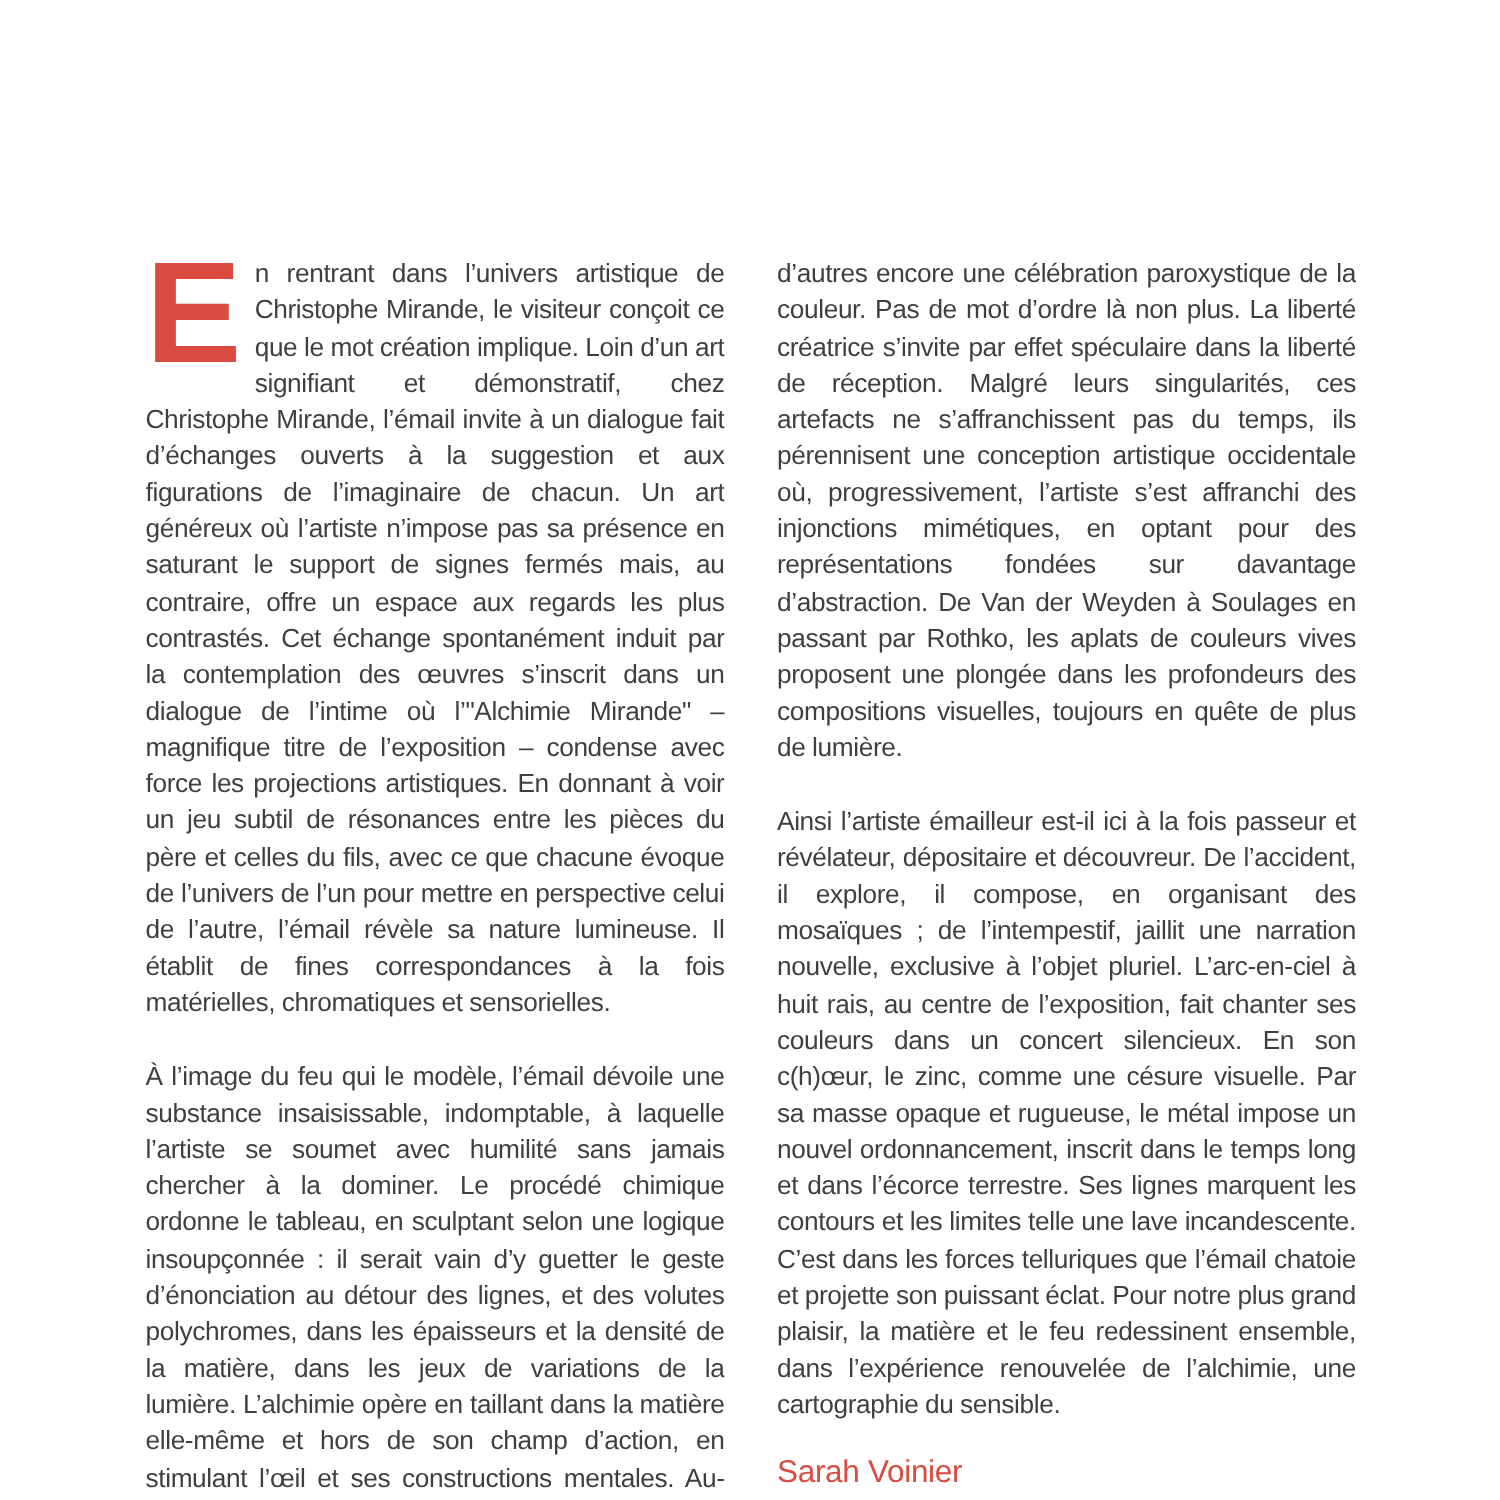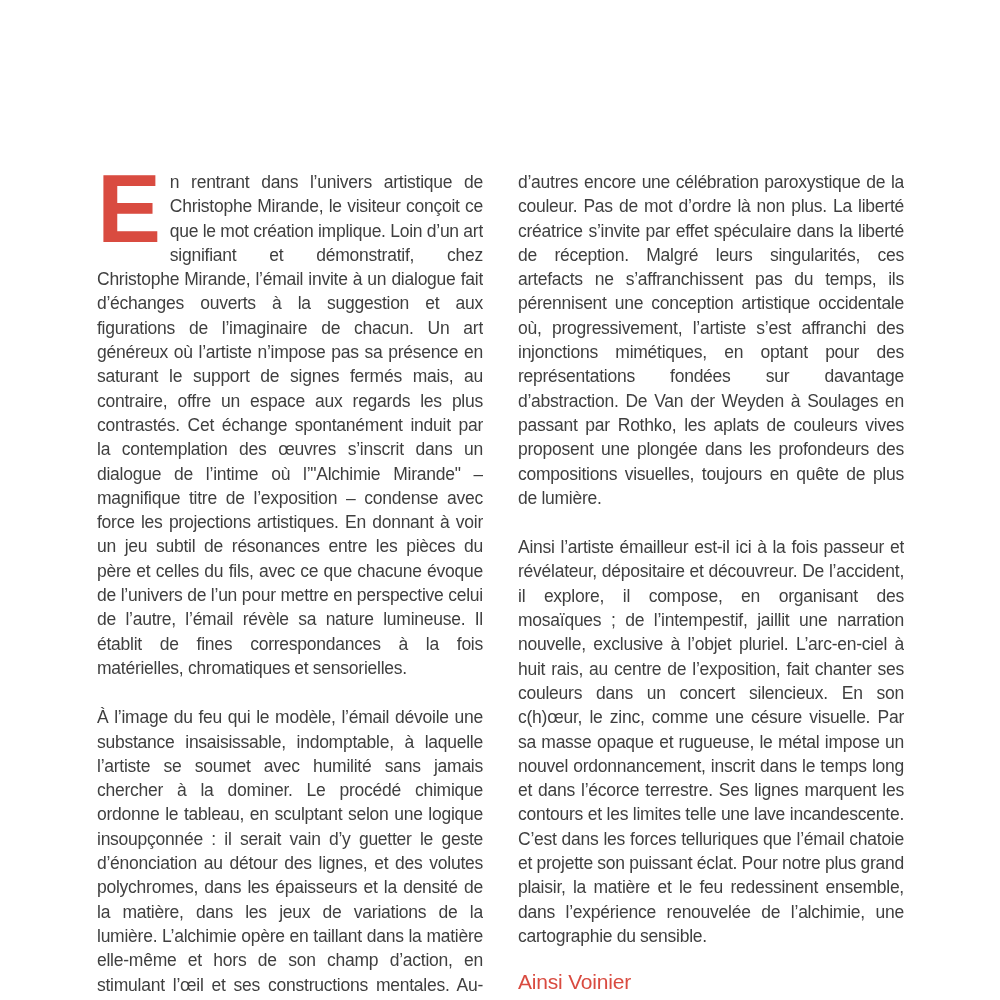--- a/index.html
+++ b/index.html
@@ -67,13 +67,13 @@
   <div class="col col-left">
     <p class="para"><span class="drop-cap">E</span><span>n rentrant dans l’univers artistique de Christophe Mirande, le visiteur conçoit ce que le mot création implique. Loin d’un art signifiant et démonstratif, chez Christophe Mirande, l’émail invite à un dialogue fait d’échanges ouverts à la suggestion et aux figurations de l’imaginaire de chacun. Un art généreux où l’artiste n’impose pas sa présence en saturant le support de signes fermés mais, au contraire, offre un espace aux regards les plus contrastés. Cet échange spontanément induit par la contemplation des œuvres s’inscrit dans un dialogue de l’intime où l’"Alchimie Mirande" – magnifique titre de l’exposition – condense avec force les projections artistiques. En donnant à voir un jeu subtil de résonances entre les pièces du père et celles du fils, avec ce que chacune évoque de l’univers de l’un pour mettre en perspective celui de l’autre, l’émail révèle sa nature lumineuse. Il établit de fines correspondances à la fois matérielles, chromatiques et sensorielles.</span></p>
     <p class="para">À l’image du feu qui le modèle, l’émail dévoile une substance insaisissable, indomptable, à laquelle l’artiste se soumet avec humilité sans jamais chercher à la dominer. Le procédé chimique ordonne le tableau, en sculptant selon une logique insoupçonnée : il serait vain d’y guetter le geste d’énonciation au détour des lignes, et des volutes polychromes, dans les épaisseurs et la densité de la matière, dans les jeux de variations de la lumière. L’alchimie opère en taillant dans la matière elle-même et hors de son champ d’action, en stimulant l’œil et ses constructions mentales. Au-delà de la spectaculaire beauté plastique, d’aucuns y verront une dimension</p>
   </div>
   <div class="col col-right">
     <p class="para">d’autres encore une célébration paroxystique de la couleur. Pas de mot d’ordre là non plus. La liberté créatrice s’invite par effet spéculaire dans la liberté de réception. Malgré leurs singularités, ces artefacts ne s’affranchissent pas du temps, ils pérennisent une conception artistique occidentale où, progressivement, l’artiste s’est affranchi des injonctions mimétiques, en optant pour des représentations fondées sur davantage d’abstraction. De Van der Weyden à Soulages en passant par Rothko, les aplats de couleurs vives proposent une plongée dans les profondeurs des compositions visuelles, toujours en quête de plus de lumière.</p>
     <p class="para">Ainsi l’artiste émailleur est-il ici à la fois passeur et révélateur, dépositaire et découvreur. De l’accident, il explore, il compose, en organisant des mosaïques ; de l’intempestif, jaillit une narration nouvelle, exclusive à l’objet pluriel. L’arc-en-ciel à huit rais, au centre de l’exposition, fait chanter ses couleurs dans un concert silencieux. En son c(h)œur, le zinc, comme une césure visuelle. Par sa masse opaque et rugueuse, le métal impose un nouvel ordonnancement, inscrit dans le temps long et dans l’écorce terrestre. Ses lignes marquent les contours et les limites telle une lave incandescente. C’est dans les forces telluriques que l’émail chatoie et projette son puissant éclat. Pour notre plus grand plaisir, la matière et le feu redessinent ensemble, dans l’expérience renouvelée de l’alchimie, une cartographie du sensible.</p>
   </div>
 </div>
 
-<div class="signature">Ainsi Voinier</div>
+<div class="signature">Sarah Voinier</div>
 
 </body></html>

